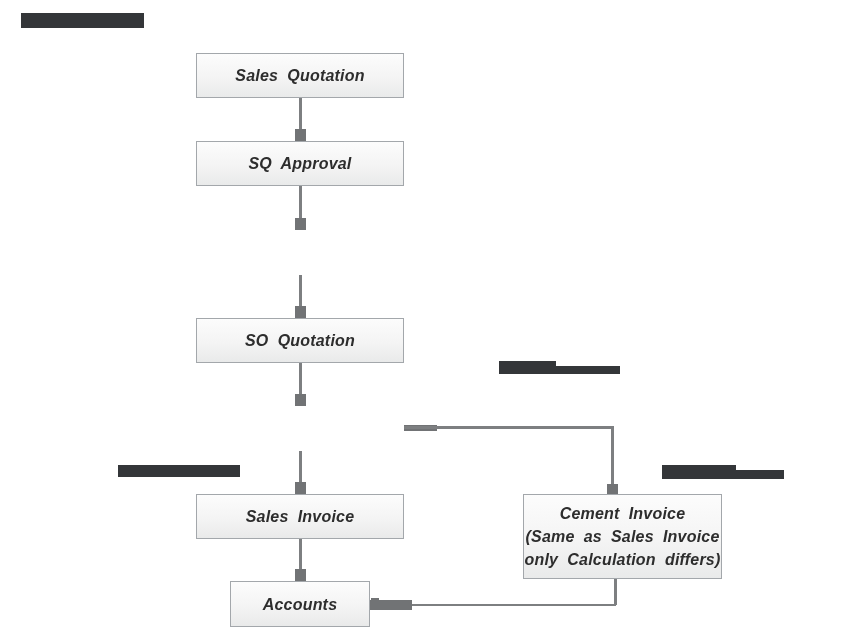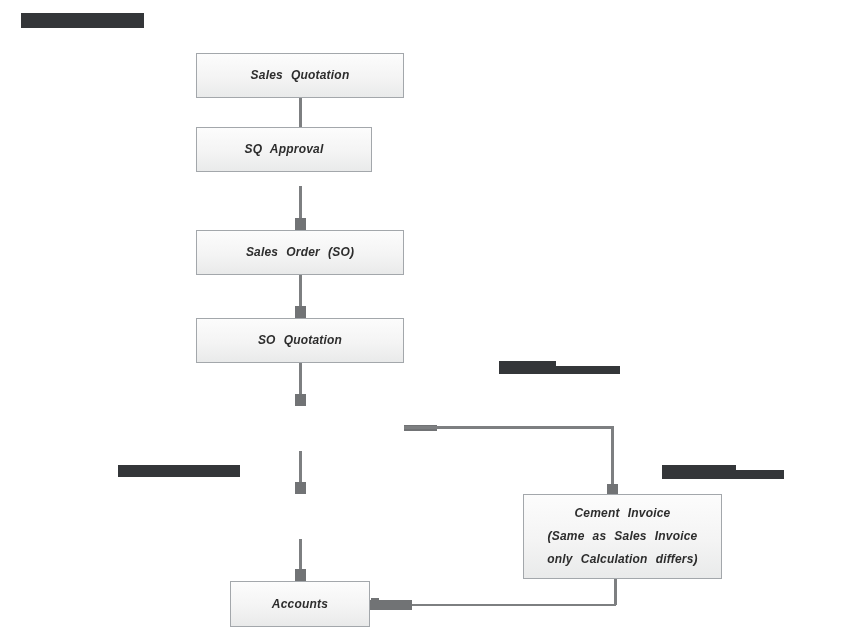--- a/index.html
+++ b/index.html
@@ -22,21 +22,21 @@
     border: 1.5px solid #a3a7ab;
     background: linear-gradient(180deg, #fcfcfc 0%, #f4f4f4 55%, #e9eaea 100%);
     display: flex;
     align-items: center;
     justify-content: center;
     text-align: center;
   }
   .node-label {
     font-style: italic;
     font-weight: 600;
-    font-size: 12px;
+    font-size: 16px;
     color: #2d2d2d;
     letter-spacing: 0.2px;
     word-spacing: 4.5px;
     white-space: pre-line;
     line-height: 19px;
   }
   .node-cement .node-label { line-height: 23px; }
   
   .seg {
     position: absolute;
@@ -89,33 +89,33 @@
 
   <div class="seg" style="left:614px;top:579px;width:2.5px;height:26px"></div>
   <div class="seg" style="left:411px;top:603.5px;width:205px;height:2.5px"></div>
   <div class="head" style="left:371px;top:598px;width:8px;height:3px"></div>
   <div class="head" style="left:369px;top:600px;width:43px;height:10px"></div>
 
   <div class="node" style="left:196px;top:53px;width:208px;height:45px">
     <span class="node-label">Sales Quotation</span>
   </div>
 
-  <div class="node" style="left:196px;top:127px;width:176px;height:45px">
+  <div class="node" style="left:196px;top:141px;width:208px;height:45px">
     <span class="node-label">SQ Approval</span>
   </div>
 
-  <div class="node" style="left:196px;top:230px;width:208px;height:45px">
-    <span class="node-label">Sales Order (SO)</span>
-  </div>
 
   <div class="node" style="left:196px;top:318px;width:208px;height:45px">
     <span class="node-label">SO Quotation</span>
   </div>
 
 
+  <div class="node" style="left:196px;top:494px;width:208px;height:45px">
+    <span class="node-label">Sales Invoice</span>
+  </div>
 
   <div class="node node-cement" style="left:523px;top:494px;width:199px;height:85px">
     <span class="node-label">Cement Invoice
 (Same as Sales Invoice
 only Calculation differs)</span>
   </div>
 
   <div class="node" style="left:230px;top:581px;width:140px;height:46px">
     <span class="node-label">Accounts</span>
   </div>

